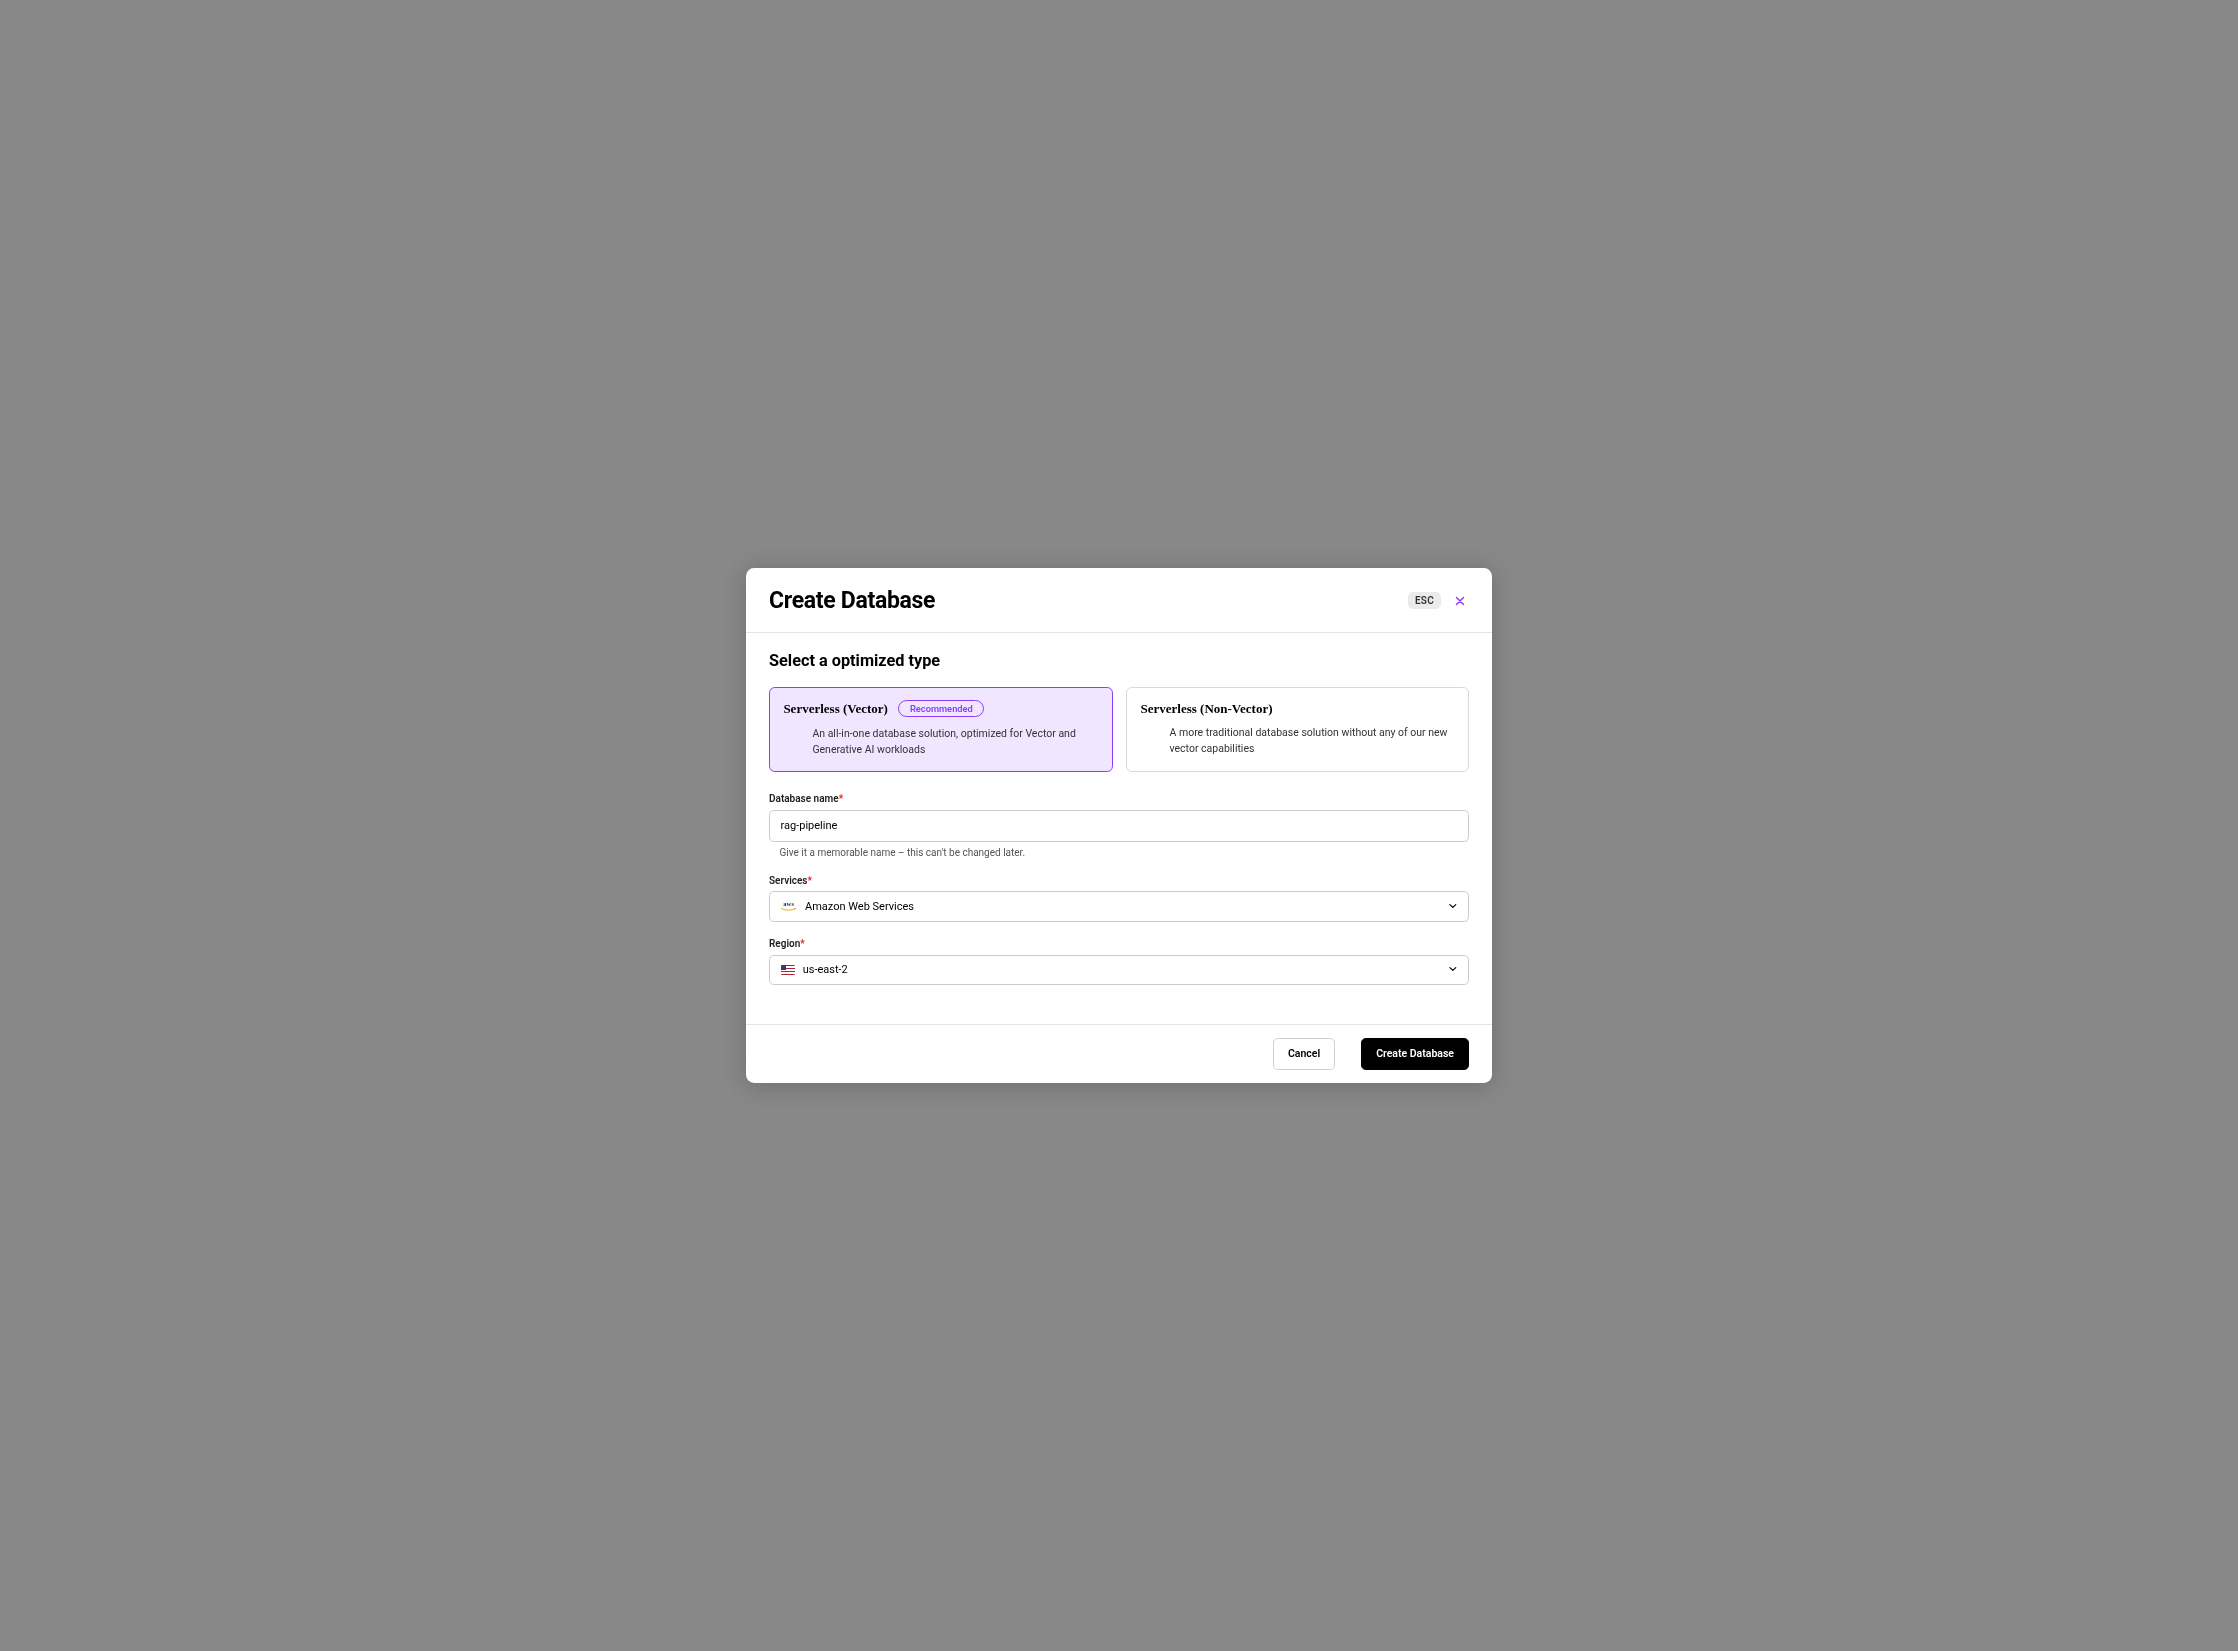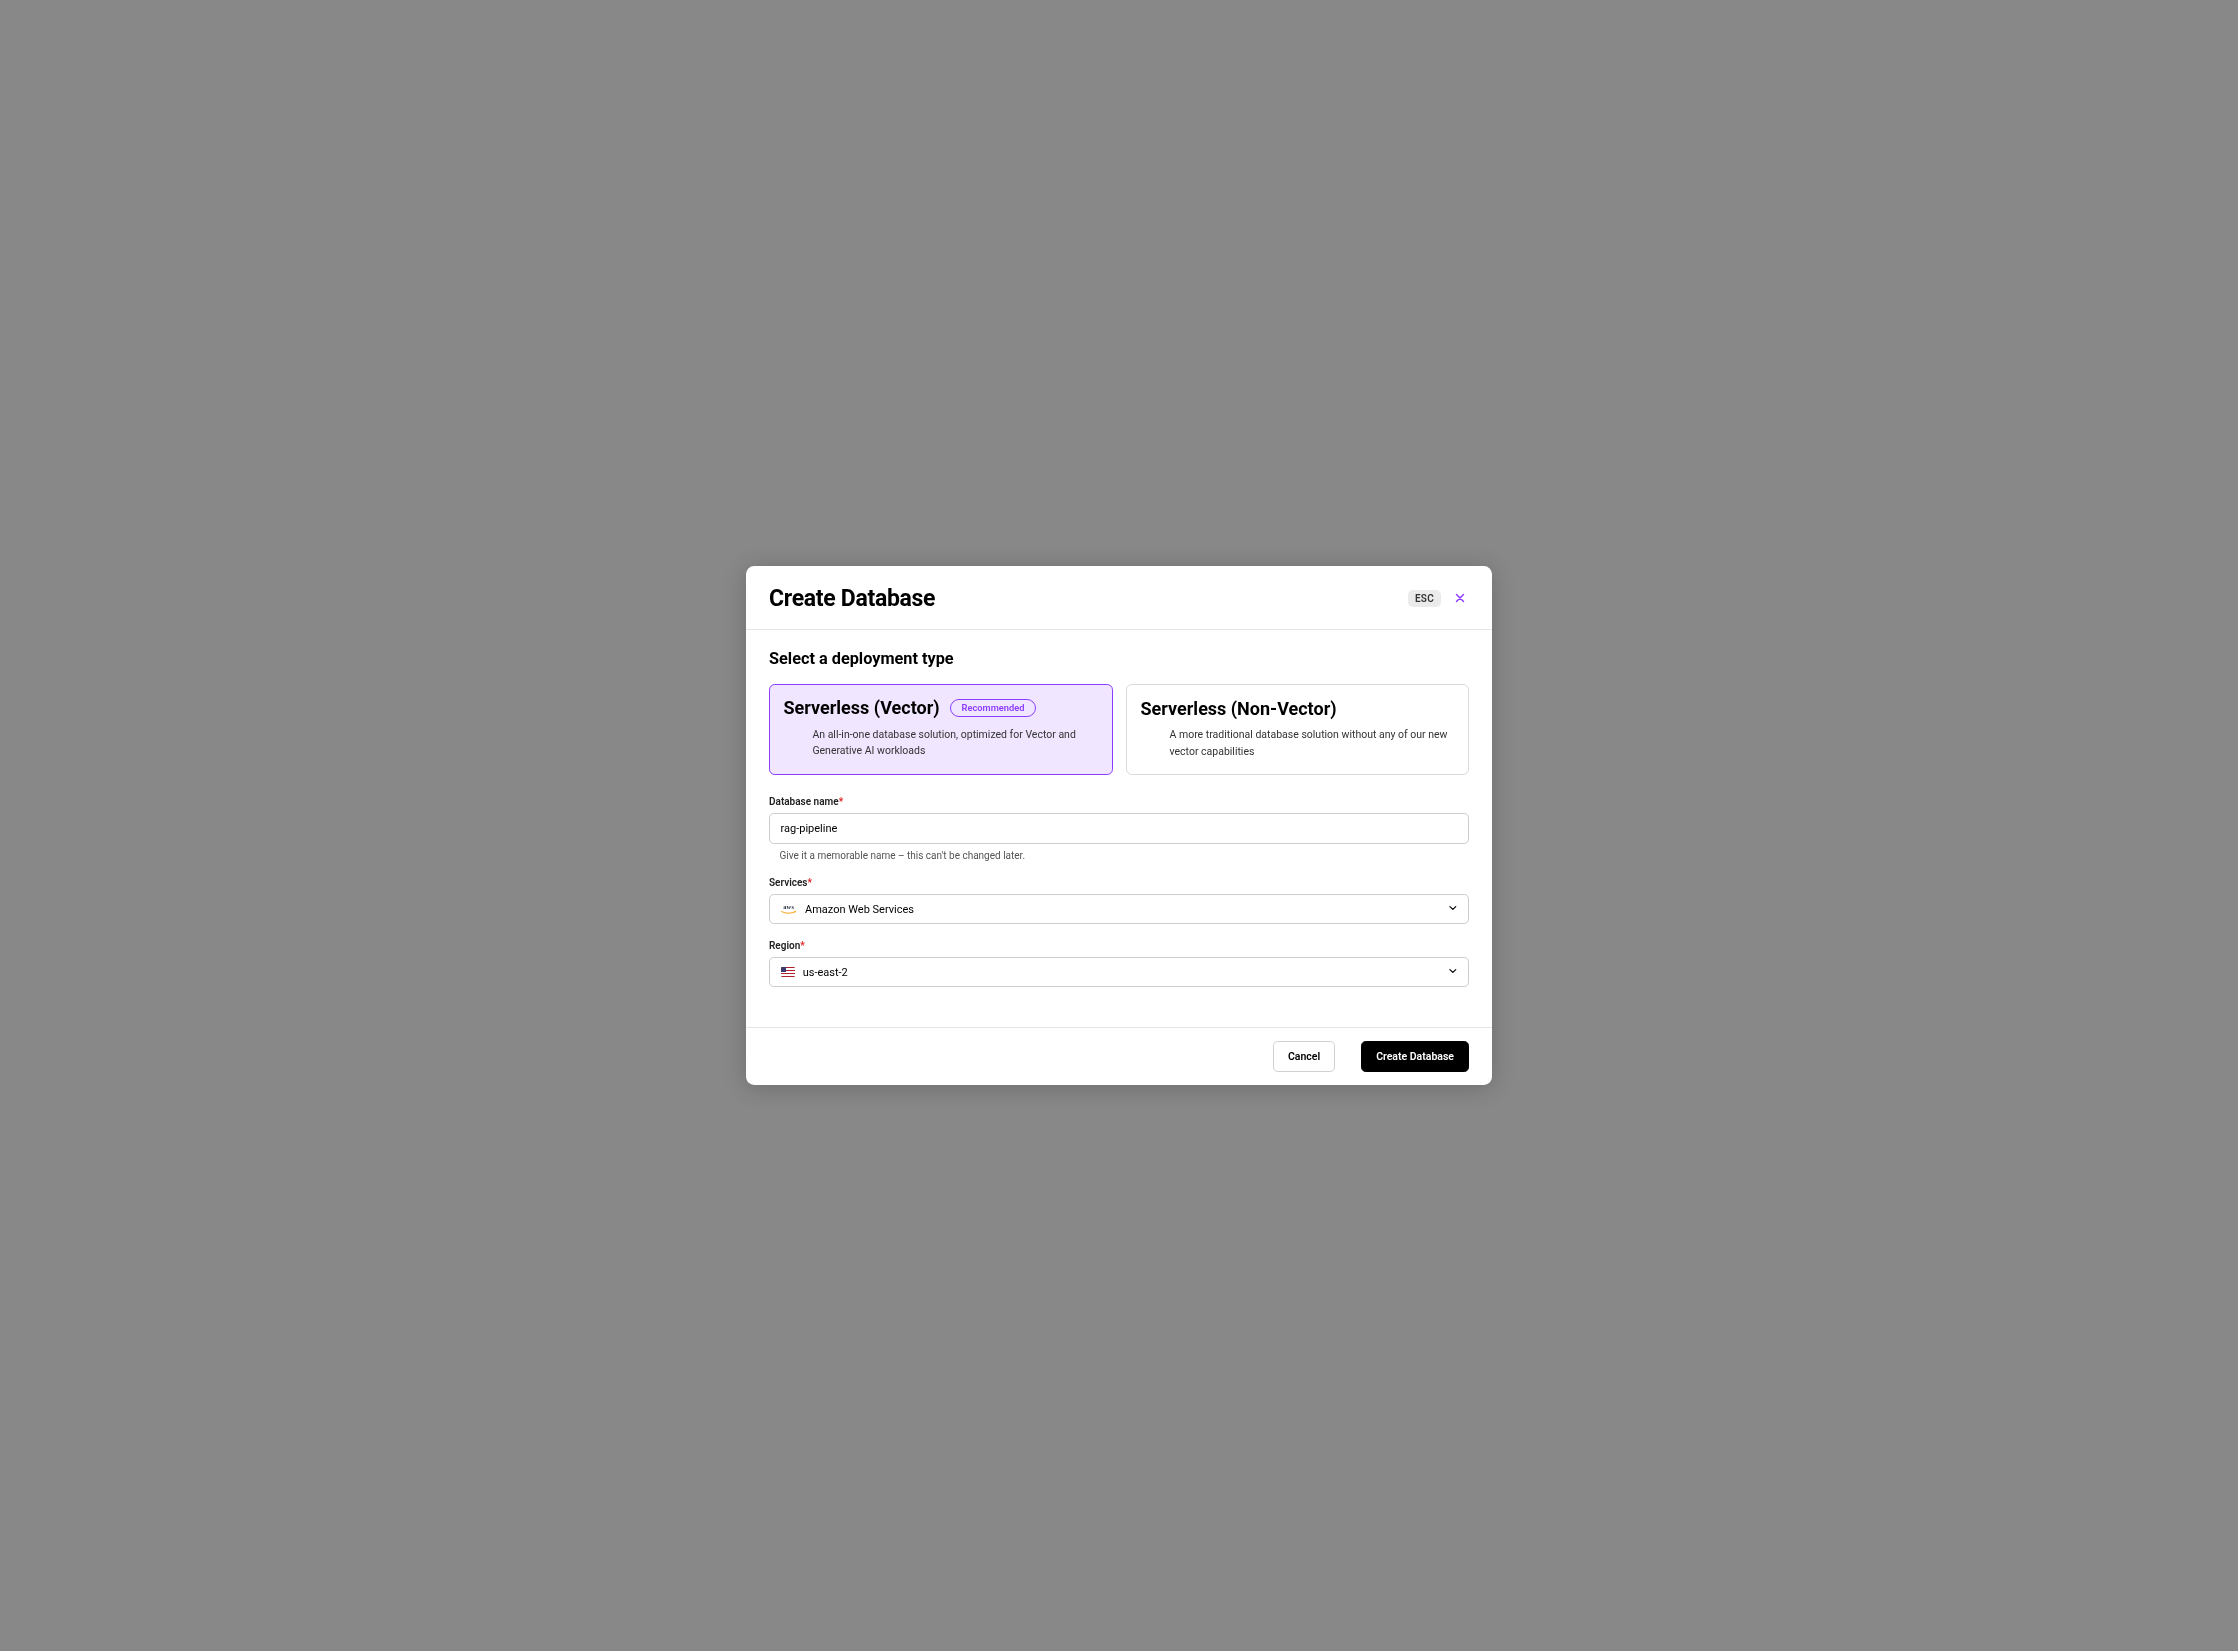--- a/index.html
+++ b/index.html
@@ -93,23 +93,24 @@
       background: #f1e6ff;
       padding: 12.2px 13.4px 13.4px 13.4px;
     }
     .option-header {
       display: flex;
       align-items: center;
       gap: 10.5px;
       margin-bottom: 8.2px;
     }
     .option-title {
-      font-size: 18px;
+      font-size: 13px;
       font-weight: 700;
       color: #000;
+      font-family: Liberation Serif, serif;
     }
     .badge-recommended {
       border: 0.9px solid #8b3dff;
       color: #8b3dff;
       background: transparent;
       font-size: 9.3px;
       font-weight: 600;
       padding: 2.3px 10.5px;
       border-radius: 582px;
     }
@@ -267,21 +268,21 @@
       <span class="esc-badge">ESC</span>
       <button class="close-btn">
         <svg viewBox="0 0 24 24" fill="none">
           <path d="M18 6 L6 18 M6 6 L18 18" stroke-linecap="round"></path>
         </svg>
       </button>
     </div>
   </div>
 
   <div class="modal-body">
-    <h2 class="section-heading">Select a deployment type</h2>
+    <h2 class="section-heading">Select a optimized type</h2>
 
     <div class="deployment-options">
 
       <div class="option-card selected">
         <div class="option-header">
           <span class="option-title">Serverless (Vector)</span>
           <span class="badge-recommended">Recommended</span>
         </div>
         <p class="option-desc">An all-in-one database solution, optimized for Vector and Generative AI workloads</p>
       </div>

